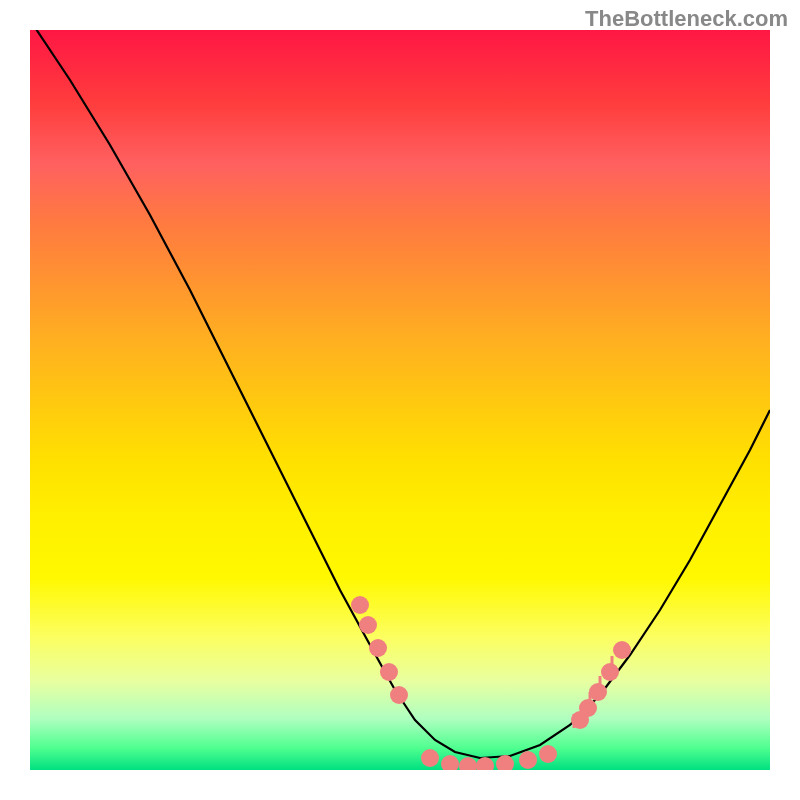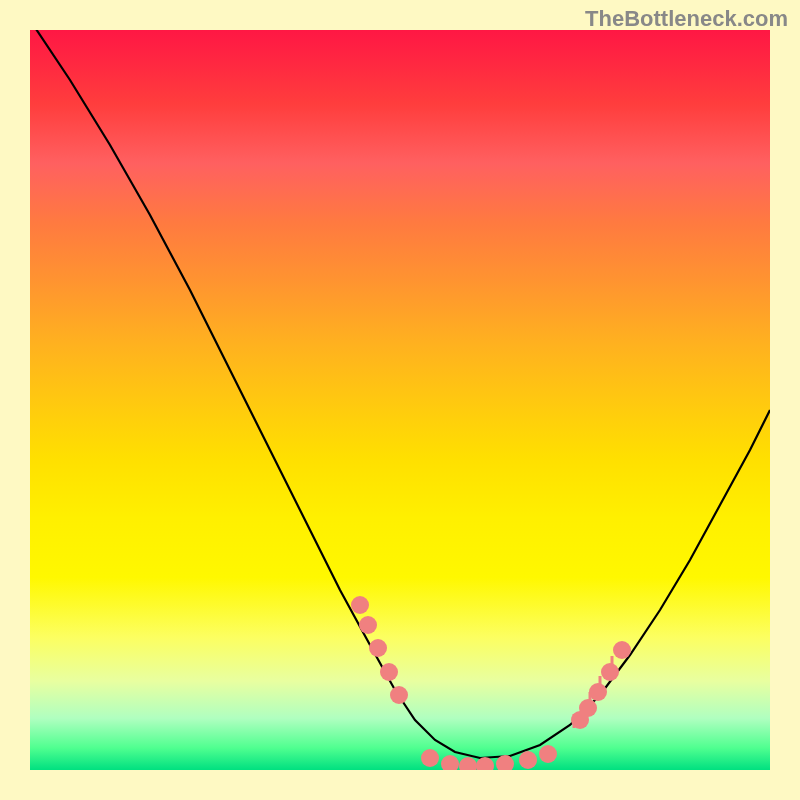--- a/index.html
+++ b/index.html
@@ -1,21 +1,21 @@
 <!DOCTYPE html>
 <html><head>
 <meta charset="utf-8">
 <style>
   * { margin: 0; padding: 0; box-sizing: border-box; }
   body { background: #000; width: 800px; height: 800px; position: relative; font-family: Arial, sans-serif; }
   .frame {
     position: absolute;
     top: 0; left: 0;
     width: 800px; height: 800px;
-    background: #fef9c3;
+    background: #ffffff;
   }
   .plot-area {
     position: absolute;
     top: 30px;
     left: 30px;
     width: 740px;
     height: 740px;
     overflow: hidden;
   }
   .gradient-bg {

